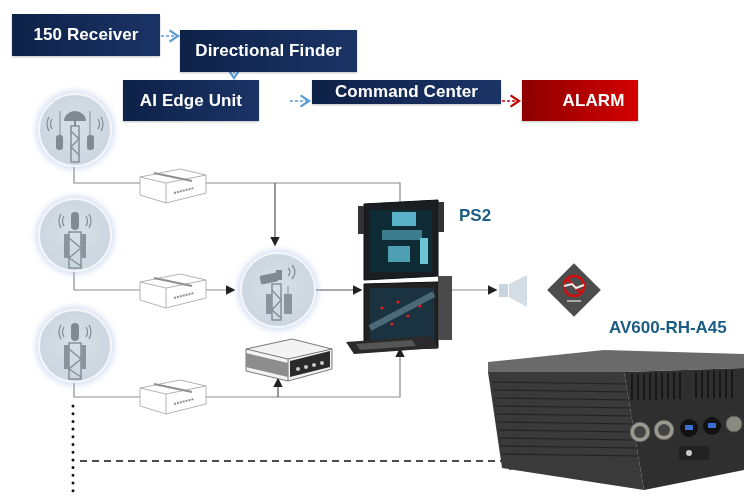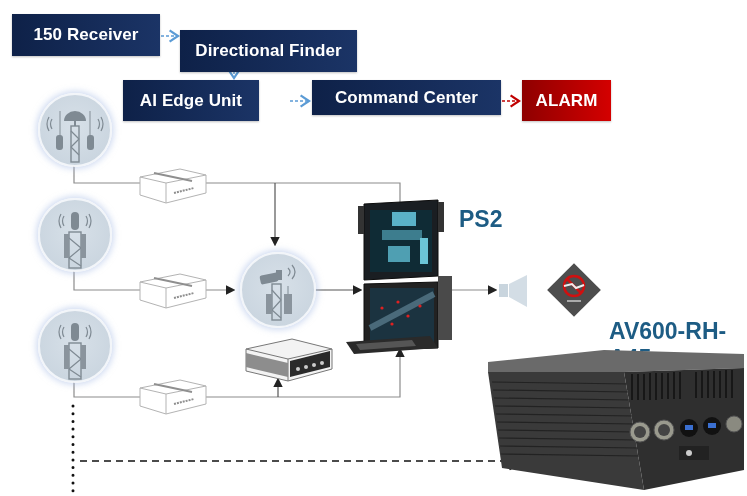--- a/index.html
+++ b/index.html
@@ -1,20 +1,20 @@
 <!DOCTYPE html>
 <html><head>
 <meta charset="utf-8">
 <style>
   html,body{margin:0;padding:0;background:#ffffff;}
   body{width:747px;height:496px;position:relative;overflow:hidden;font-family:"Liberation Sans","DejaVu Sans",sans-serif;}
   .box{position:absolute;color:#fff;font-weight:bold;font-size:17px;display:flex;align-items:center;justify-content:center;
        background:linear-gradient(90deg,#0e2148 0%,#1b3466 100%);box-shadow:0 1px 2px rgba(0,0,0,.25);letter-spacing:0.1px;}
-  .box.alarm{background:linear-gradient(90deg,#8e0000 0%,#d40000 100%);}
-  .label{position:absolute;color:#1d5c84;font-weight:bold;font-size:23px;}
+  .box.alarm{background:linear-gradient(90deg,#8e0000 0%,#d40000 100%);padding-left:27px;}
+  .label{position:absolute;color:#1d5c84;font-weight:bold;font-size:17px;}
   svg#wires{position:absolute;left:0;top:0;}
   .node{position:absolute;border-radius:50%;background:radial-gradient(circle at 50% 45%,#d7e0e8 0%,#cbd6e0 70%,#c6d2dd 100%);
         box-shadow:0 0 6px 2px rgba(170,190,230,.55);border:2px solid #f2f5f9;}
   .node svg{position:absolute;left:0;top:0;}
   .relay{position:absolute;}
 </style>
 </head>
 <body>
 
 <svg id="wires" width="747" height="496" viewBox="0 0 747 496">
@@ -49,21 +49,21 @@
 
   <line x1="440" y1="290" x2="495" y2="290" stroke="#8c8c8c" stroke-width="1.2" marker-end="url(#arrBlk)"></line>
 
   <line x1="73" y1="406" x2="73" y2="492" stroke="#111" stroke-width="3" stroke-linecap="round" stroke-dasharray="0,7.7"></line>
   <line x1="80" y1="461" x2="522" y2="461" stroke="#111" stroke-width="1.6" stroke-dasharray="7,5" marker-end="url(#arrOpen)"></line>
 </svg>
 
 <div class="box" style="left:12px;top:14px;width:148px;height:42px;">150 Receiver</div>
 <div class="box" style="left:180px;top:30px;width:177px;height:42px;">Directional Finder</div>
 <div class="box" style="left:123px;top:80px;width:136px;height:41px;">AI Edge Unit</div>
-<div class="box" style="left:312px;top:80px;width:189px;height:35px;">Command Center</div>
+<div class="box" style="left:312px;top:80px;width:189px;height:24px;">Command Center</div>
 <div class="box alarm" style="left:522px;top:80px;width:89px;height:41px;">ALARM</div>
 
 <div class="node" style="left:38px;top:93px;width:70px;height:70px;">
   <svg width="70" height="70" viewBox="0 0 70 70">
     <path d="M24,26 A11,10 0 0 1 46,26 Z" fill="#7f8a93"></path>
     <line x1="35" y1="26" x2="35" y2="31" stroke="#7f8a93" stroke-width="2"></line>
     <rect x="31" y="31" width="8" height="36" fill="none" stroke="#7f8a93" stroke-width="1.4"></rect>
     <path d="M31,36 L39,44 M39,44 L31,52 M31,52 L39,60" stroke="#7f8a93" stroke-width="1.2"></path>
     <line x1="20" y1="16" x2="20" y2="42" stroke="#9aa4ad" stroke-width="1.4"></line>
     <line x1="50" y1="16" x2="50" y2="42" stroke="#9aa4ad" stroke-width="1.4"></line>

